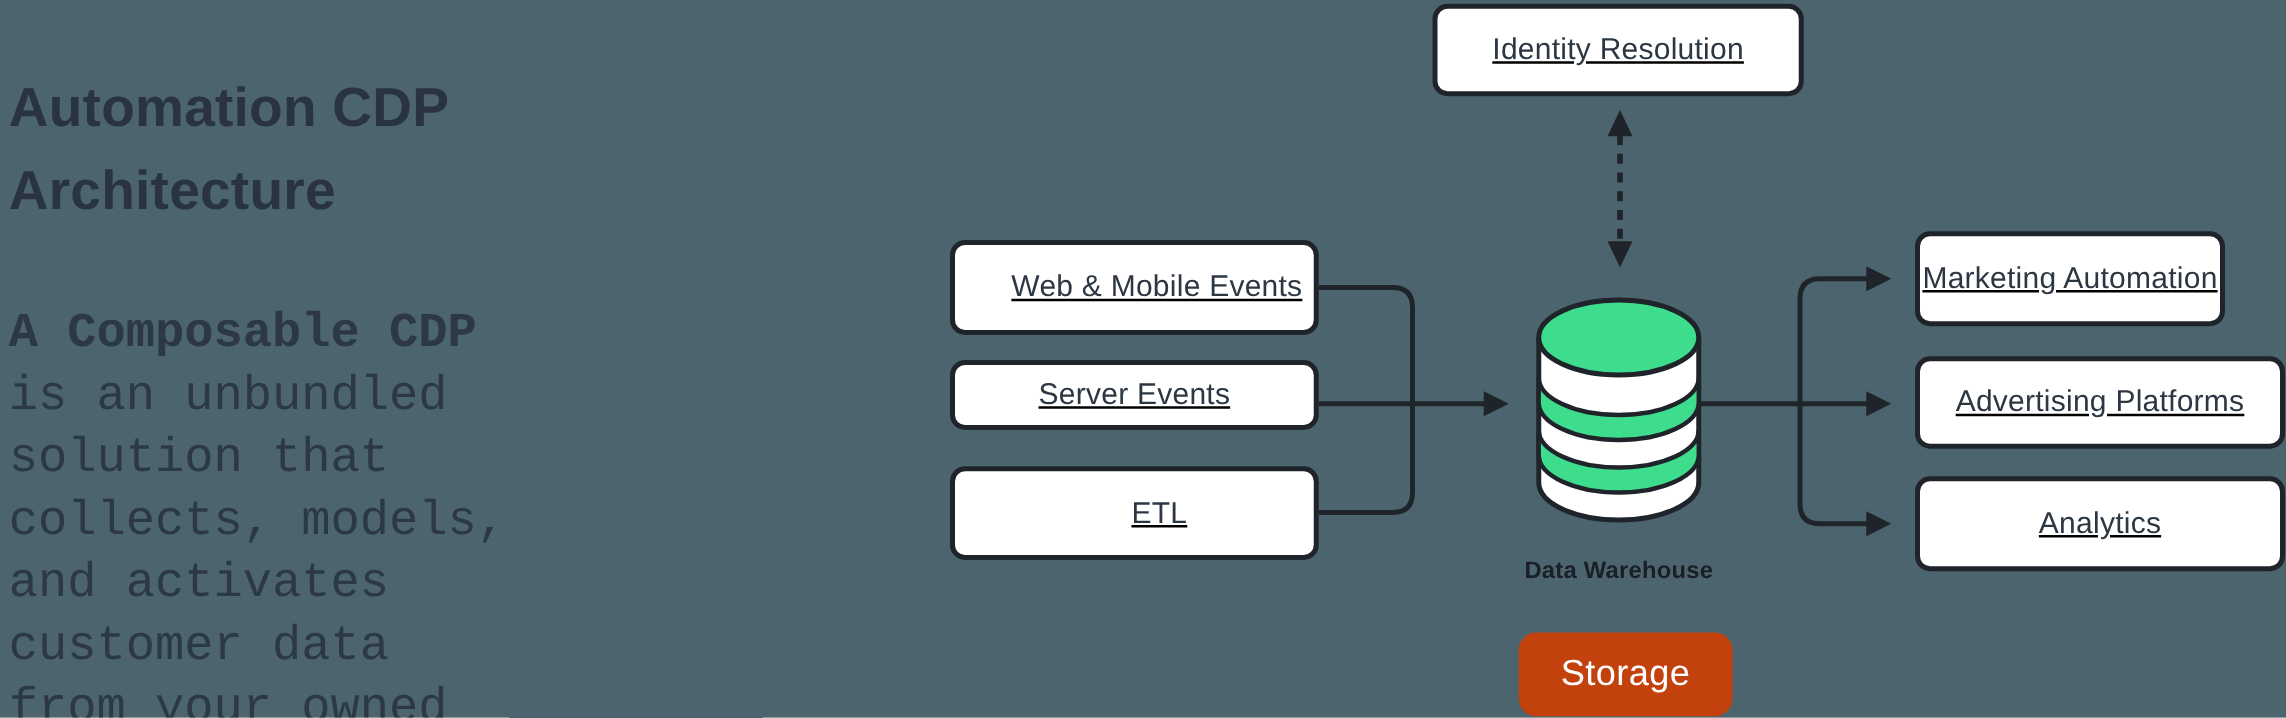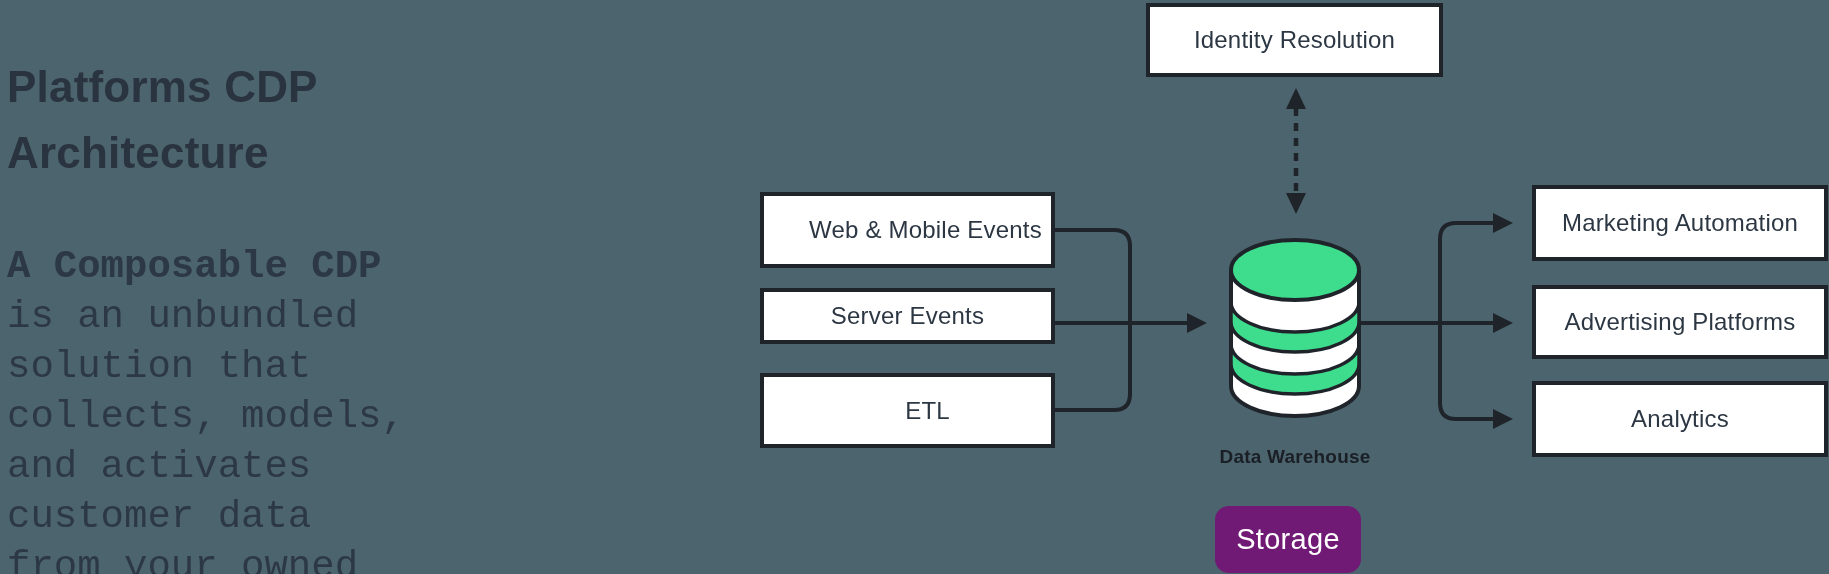--- a/index.html
+++ b/index.html
@@ -44,78 +44,79 @@
   }
   .connector-layer path { fill: none; stroke: #1F242B; stroke-width: 4; }
   .connector-layer .dashed { stroke-width: 4.5; stroke-dasharray: 8 7; }
   .connector-layer polygon { fill: #1F242B; stroke: none; }
 
   
   .node {
     position: absolute;
     background: #FFFFFF;
     border: 4px solid #1F242B;
-    border-radius: 0;
+    border-radius: 12px;
     display: flex;
     align-items: center;
     justify-content: center;
+    text-decoration: underline;
   }
   .node-label {
     font-size: 24px;
     font-weight: 500;
     color: #2C3743;
     letter-spacing: 0.2px;
     white-space: nowrap;
   }
 
   .node-identity    { left: 1146px; top: 3px;   width: 297px; height: 74px; }
   .node-web-mobile  { left: 760px;  top: 192px; width: 295px; height: 76px; padding-left: 36px; }
   .node-server      { left: 760px;  top: 288px; width: 295px; height: 56px; }
   .node-etl         { left: 760px;  top: 373px; width: 295px; height: 75px; padding-left: 40px; }
-  .node-marketing   { left: 1532px; top: 185px; width: 296px; height: 76px; }
+  .node-marketing   { left: 1532px; top: 185px; width: 248px; height: 76px; }
   .node-advertising { left: 1532px; top: 285px; width: 296px; height: 74px; }
   .node-analytics   { left: 1532px; top: 381px; width: 296px; height: 76px; }
 
   
   .db-icon { position: absolute; left: 1227px; top: 236px; width: 136px; height: 184px; }
 
   .db-label {
     position: absolute;
     left: 1145px; top: 446px;
     width: 300px;
     text-align: center;
     font-size: 19px;
     font-weight: 700;
     color: #1A1F26;
     letter-spacing: 0.2px;
   }
 
   .storage-badge {
     position: absolute;
     left: 1215px; top: 506px;
-    width: 146px; height: 67px;
-    background: #701a75;
+    width: 171px; height: 67px;
+    background: #c2410c;
     border-radius: 14px;
     display: flex;
     align-items: center;
     justify-content: center;
   }
   .storage-badge-label {
     color: #FFFFFF;
     font-size: 29px;
     font-weight: 500;
     letter-spacing: 0.3px;
   }
 </style>
 </head>
 <body>
 
 <div class="canvas">
 
-  <h1 class="page-title">Platforms CDP Architecture</h1>
+  <h1 class="page-title">Automation CDP Architecture</h1>
   <p class="page-description"><span class="bold">A Composable CDP</span><span> is an unbundled solution that collects, models, and activates customer data from your owned data infrastructure.</span></p>
 
   <svg class="connector-layer" viewBox="0 0 1829 574">
 
     <g>
       <path d="M1055,230 H1114 Q1130,230 1130,246 V394 Q1130,410 1114,410 H1055"></path>
       <path d="M1055,323 H1189"></path>
       <polygon points="1207,323 1187,313 1187,333"></polygon>
     </g>
 

